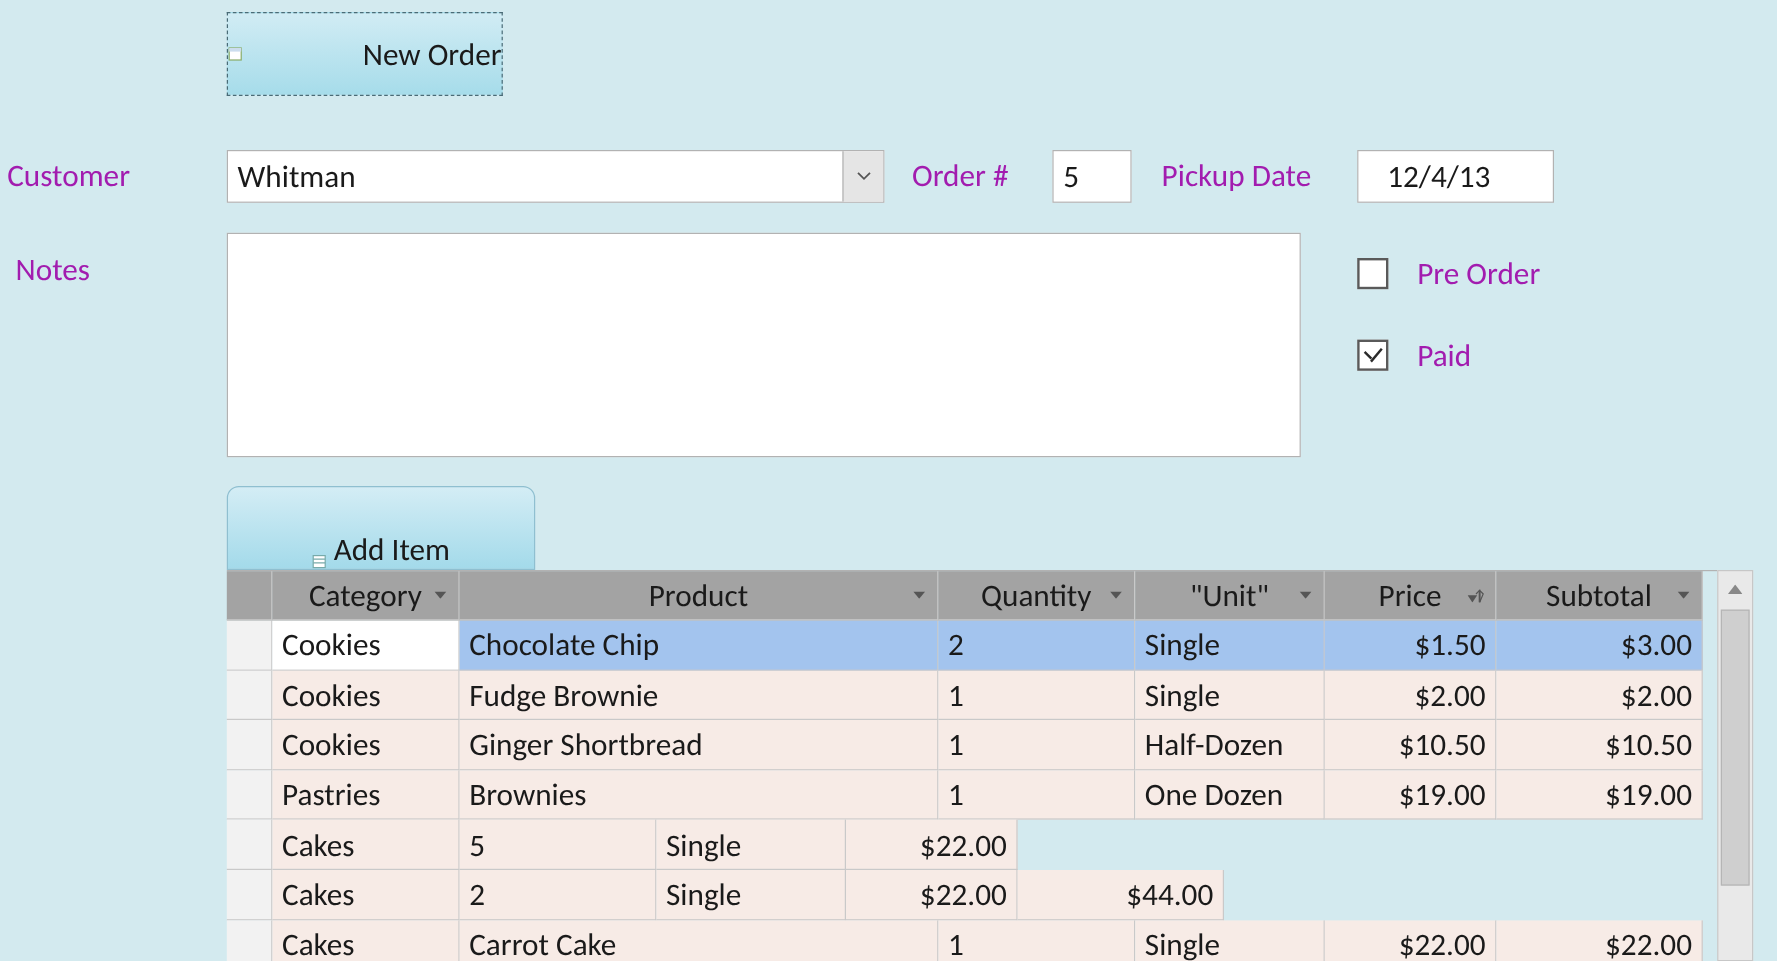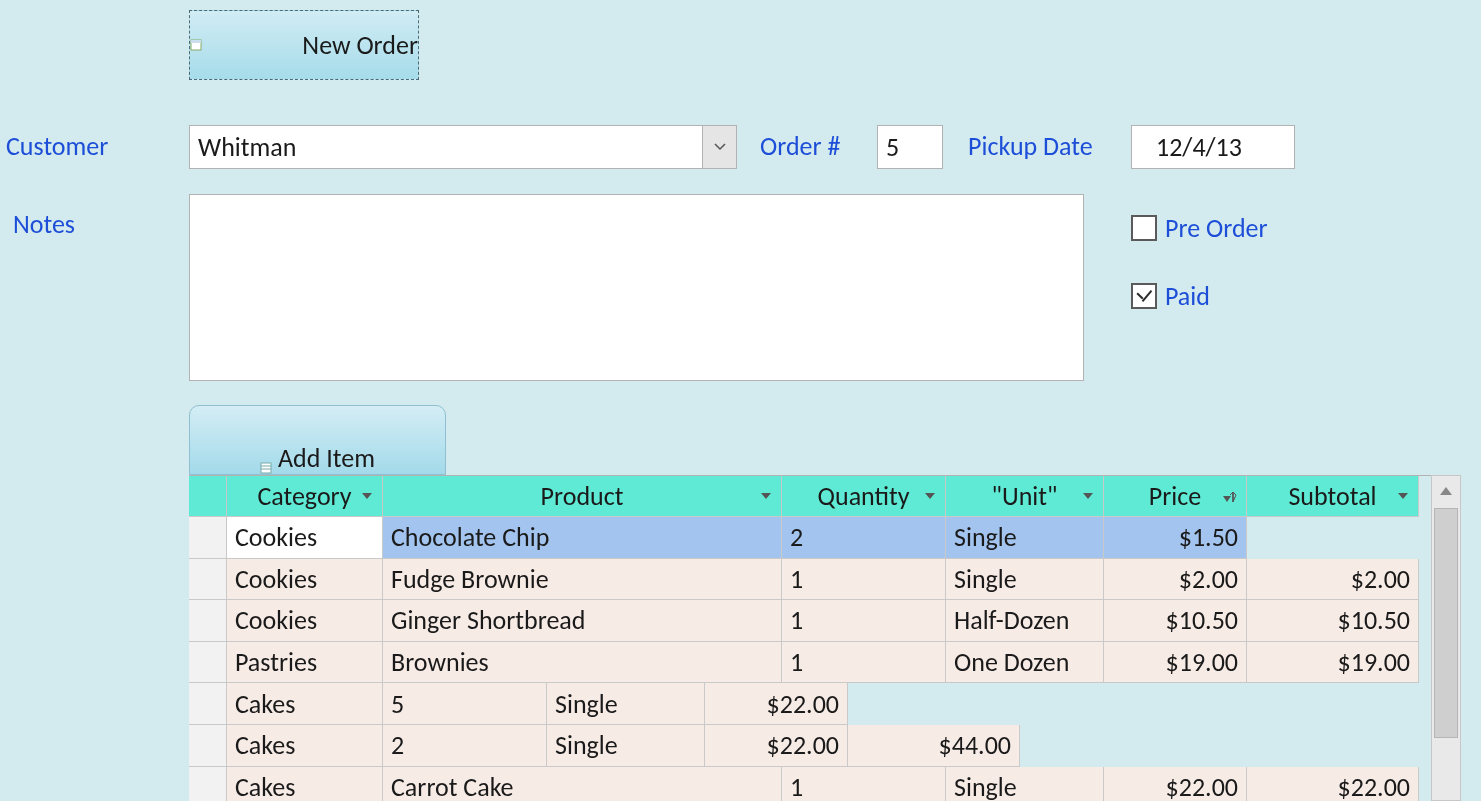--- a/index.html
+++ b/index.html
@@ -5,21 +5,21 @@
   * { box-sizing: border-box; }
   html, body {
     margin: 0; padding: 0;
     width: 1481px; height: 801px;
     background: #d3eaef;
     font-family: "Gill Sans", "Gill Sans MT", Calibri, sans-serif;
     font-size: 26px;
     color: #1a1a1a;
     overflow: hidden;
   }
-  .label { color: #1d4ed8; }
+  .label { color: #a21caf; }
 
   
   .new-order-btn {
     position: absolute;
     left: 189px; top: 10px;
     width: 230px; height: 70px;
     background: linear-gradient(#d1ecf4, #a6dcea);
     border: 1px dashed #4a6b76;
     display: flex; align-items: center; justify-content: space-between;
     gap: 6px;
@@ -56,21 +56,21 @@
   }
 
   
   .notes-label { position:absolute; left:13px; top:208px; }
   .notes-box {
     position:absolute; left:189px; top:194px; width:895px; height:187px;
     background:#fff; border:1px solid #b2b2b2;
   }
 
   
-  .cb-row { position:absolute; display:flex; align-items:center; gap:8px; }
+  .cb-row { position:absolute; display:flex; align-items:center; gap:24px; }
   .cb-row.preorder { left:1131px; top:212px; }
   .cb-row.paid     { left:1131px; top:280px; }
   .cb {
     width:26px; height:26px; border:2px solid #5a5a5a; background:#fff;
     display:flex; align-items:center; justify-content:center;
     position:relative;
   }
   .cb.checked::after {
     content:""; position:absolute; left:3px; top:10px;
     width:8px; height:2px; background:#2a2a2a; transform:rotate(45deg);
@@ -106,21 +106,21 @@
     height:30px; display:flex; align-items:center; justify-content:center;
   }
   .scrollbar .thumb {
     margin:2px; height:230px; background:#cfcfcf; border:1px solid #b5b5b5;
   }
 
   .tbl-row { display:flex; height:41.6px; }
   .tbl-head .tbl-row { height:41px; }
   .tbl .cell { border-right:1px solid #c9c9c9; border-bottom:1px solid #c9c9c9; padding:0 8px; display:flex; align-items:center; overflow:hidden; white-space:nowrap; }
   .tbl-head .cell {
-    background:#5eead4;
+    background:#a3a3a3;
     justify-content:center;
     position:relative;
   }
   .tbl-head .cell .hdr-dd {
     position:absolute; right:6px; top:50%; transform:translateY(-50%);
     width:18px; height:18px;
     display:flex; align-items:center; justify-content:center;
   }
   .tbl-head .cell.price .hdr-sort {
     position:absolute; right:6px; top:50%; transform:translateY(-50%);
@@ -265,20 +265,21 @@
       </div>
     </div>
     <div class="tbl-body" id="tbl-body">
         <div class="tbl-row row0">
           <div class="cell c-sel sel "></div>
           <div class="cell c-cat cat-first ">Cookies</div>
           <div class="cell c-prod prod ">Chocolate Chip</div>
           <div class="cell c-qty qty ">2</div>
           <div class="cell c-unit unit ">Single</div>
           <div class="cell c-price price-c right ">$1.50</div>
+          <div class="cell c-sub sub right ">$3.00</div>
         </div>
         <div class="tbl-row row1">
           <div class="cell c-sel sel "></div>
           <div class="cell c-cat cat ">Cookies</div>
           <div class="cell c-prod prod ">Fudge Brownie</div>
           <div class="cell c-qty qty ">1</div>
           <div class="cell c-unit unit ">Single</div>
           <div class="cell c-price price-c right ">$2.00</div>
           <div class="cell c-sub sub right ">$2.00</div>
         </div>

